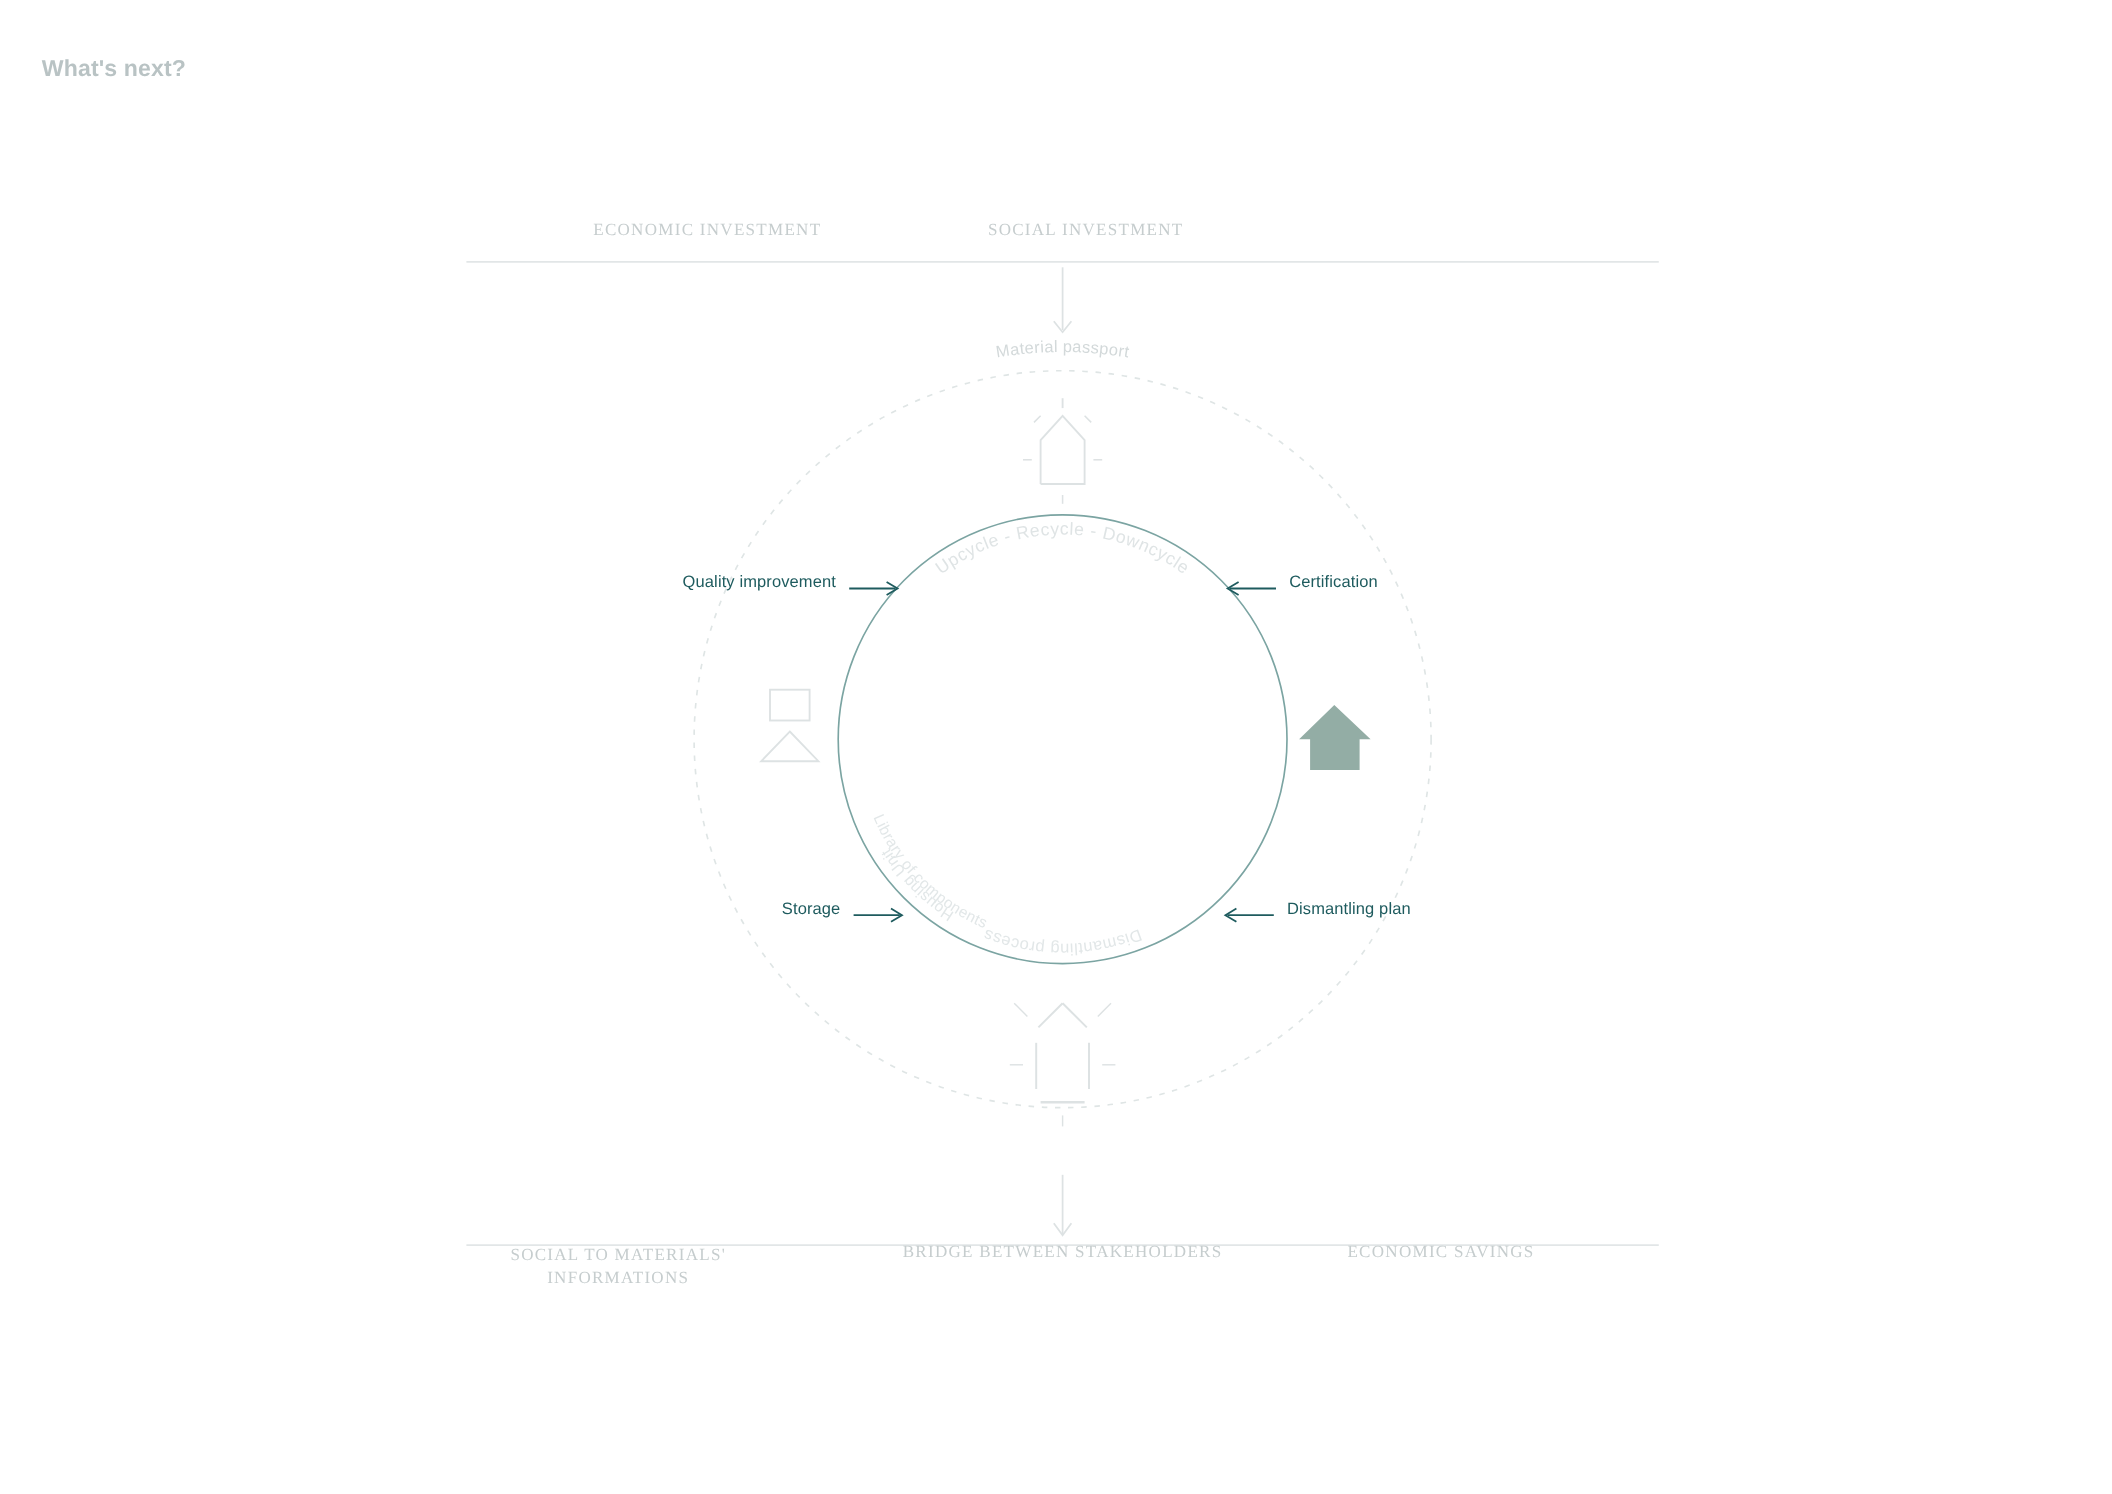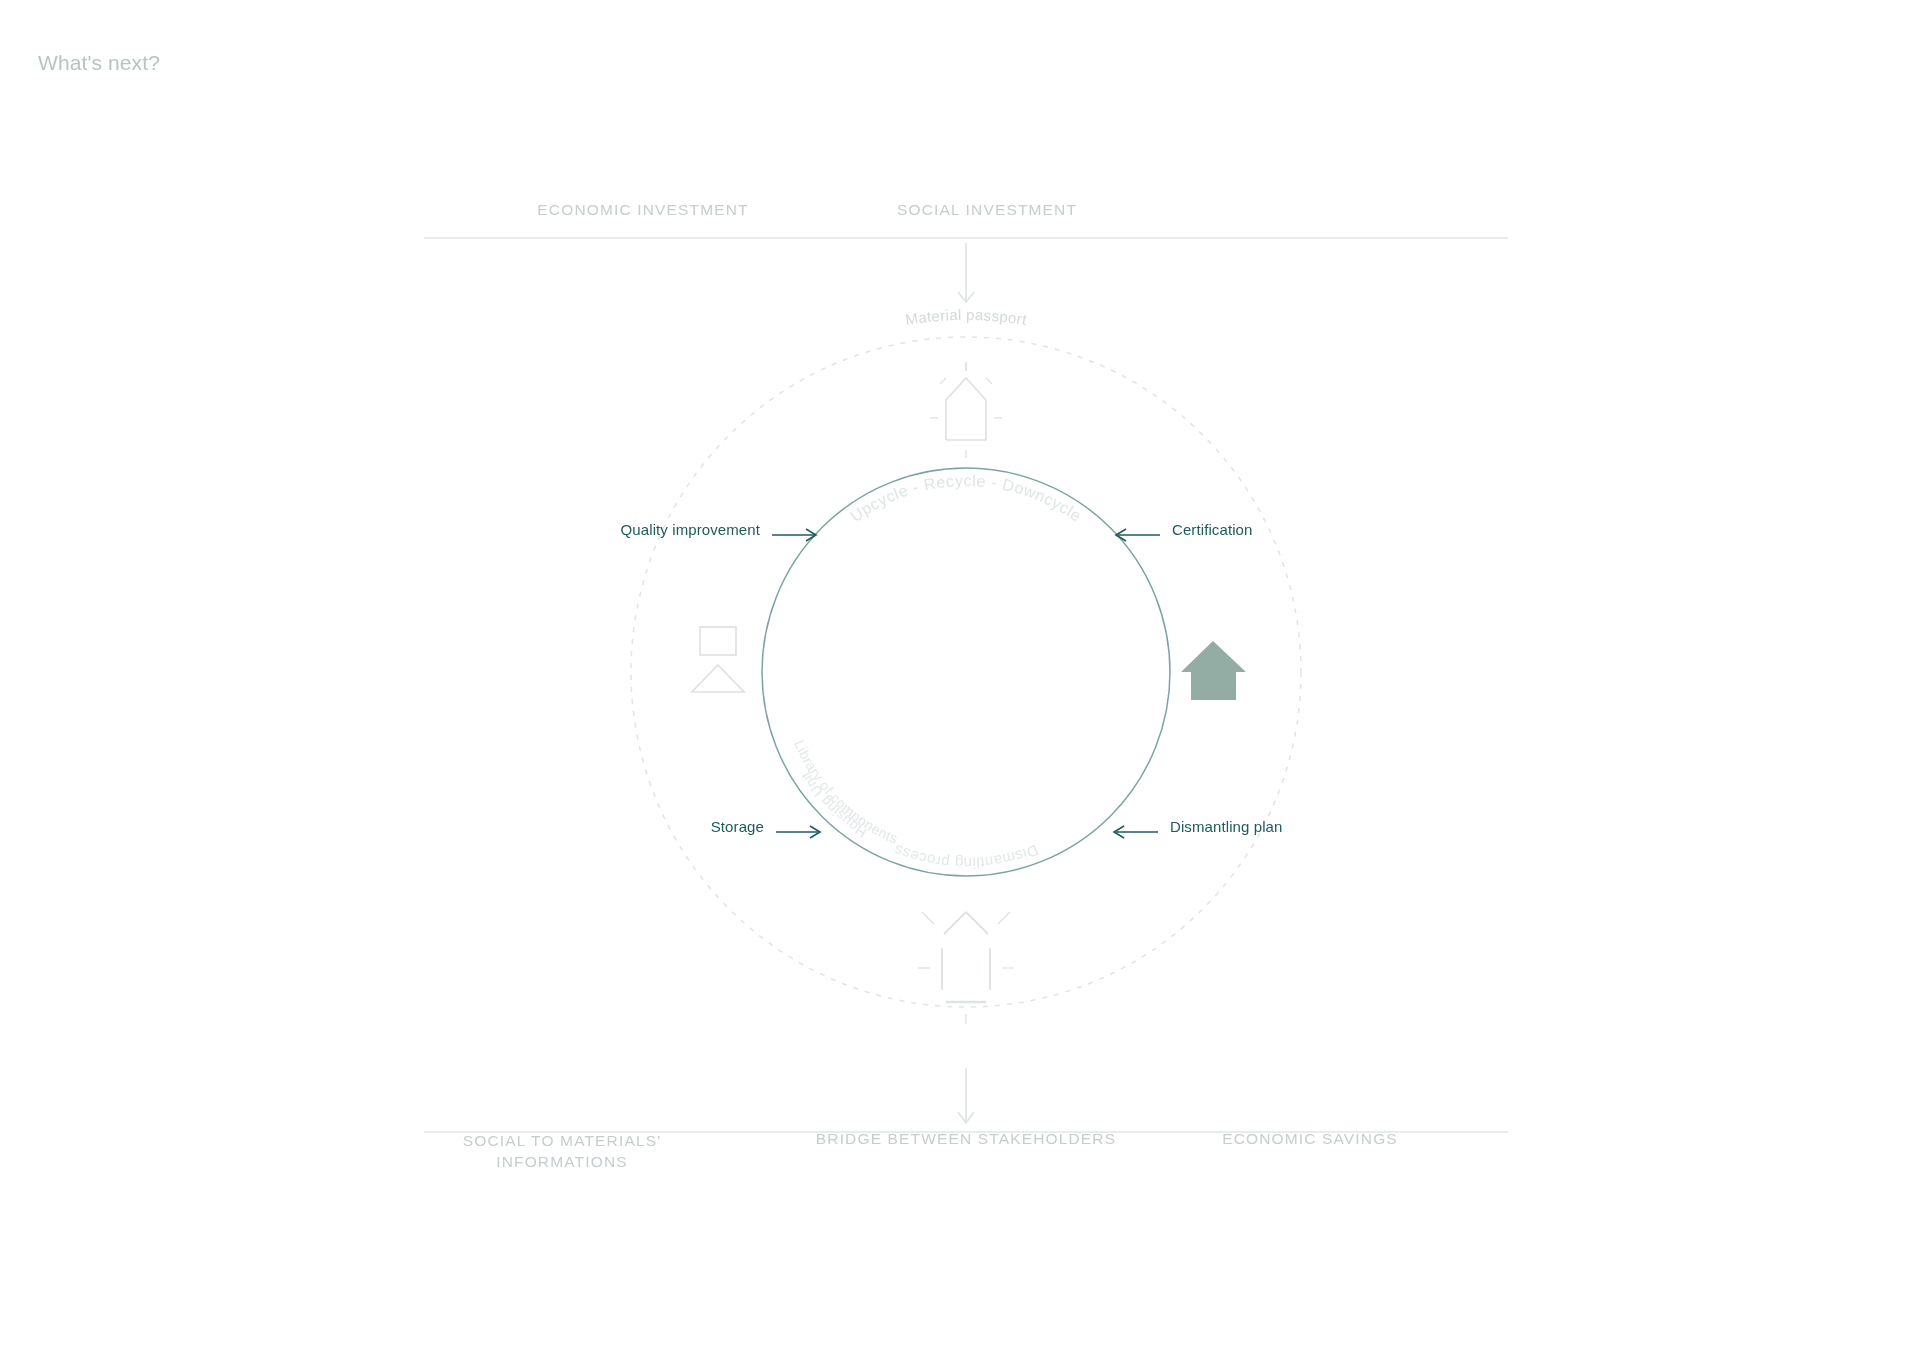--- a/index.html
+++ b/index.html
@@ -20,21 +20,21 @@
   #header {
     position: absolute;
     left: 38px;
     top: 48px;
     width: 900px;
   }
   #header .eyebrow {
     font-size: 21px;
     line-height: 30px;
     color: #b9c3c4;
-    font-weight: 400;
+    font-weight: 700;
     letter-spacing: 0.1px;
     white-space: nowrap;
   }
   #header .maintitle {
     font-size: 23px;
     line-height: 32px;
     color: #1e4d53;
     font-weight: 400;
     letter-spacing: 0.1px;
     white-space: nowrap;
@@ -55,20 +55,21 @@
   }
 
   .htext {
     position: absolute;
     font-size: 15.5px;
     letter-spacing: 1.15px;
     color: #c6cdce;
     font-weight: 400;
     white-space: nowrap;
     text-align: center;
+    font-family: Liberation Serif, serif;
   }
   .htext.wrap {
     white-space: normal;
     line-height: 21px;
   }
 
   .annot {
     position: absolute;
     font-size: 15px;
     color: #1e5b5e;

